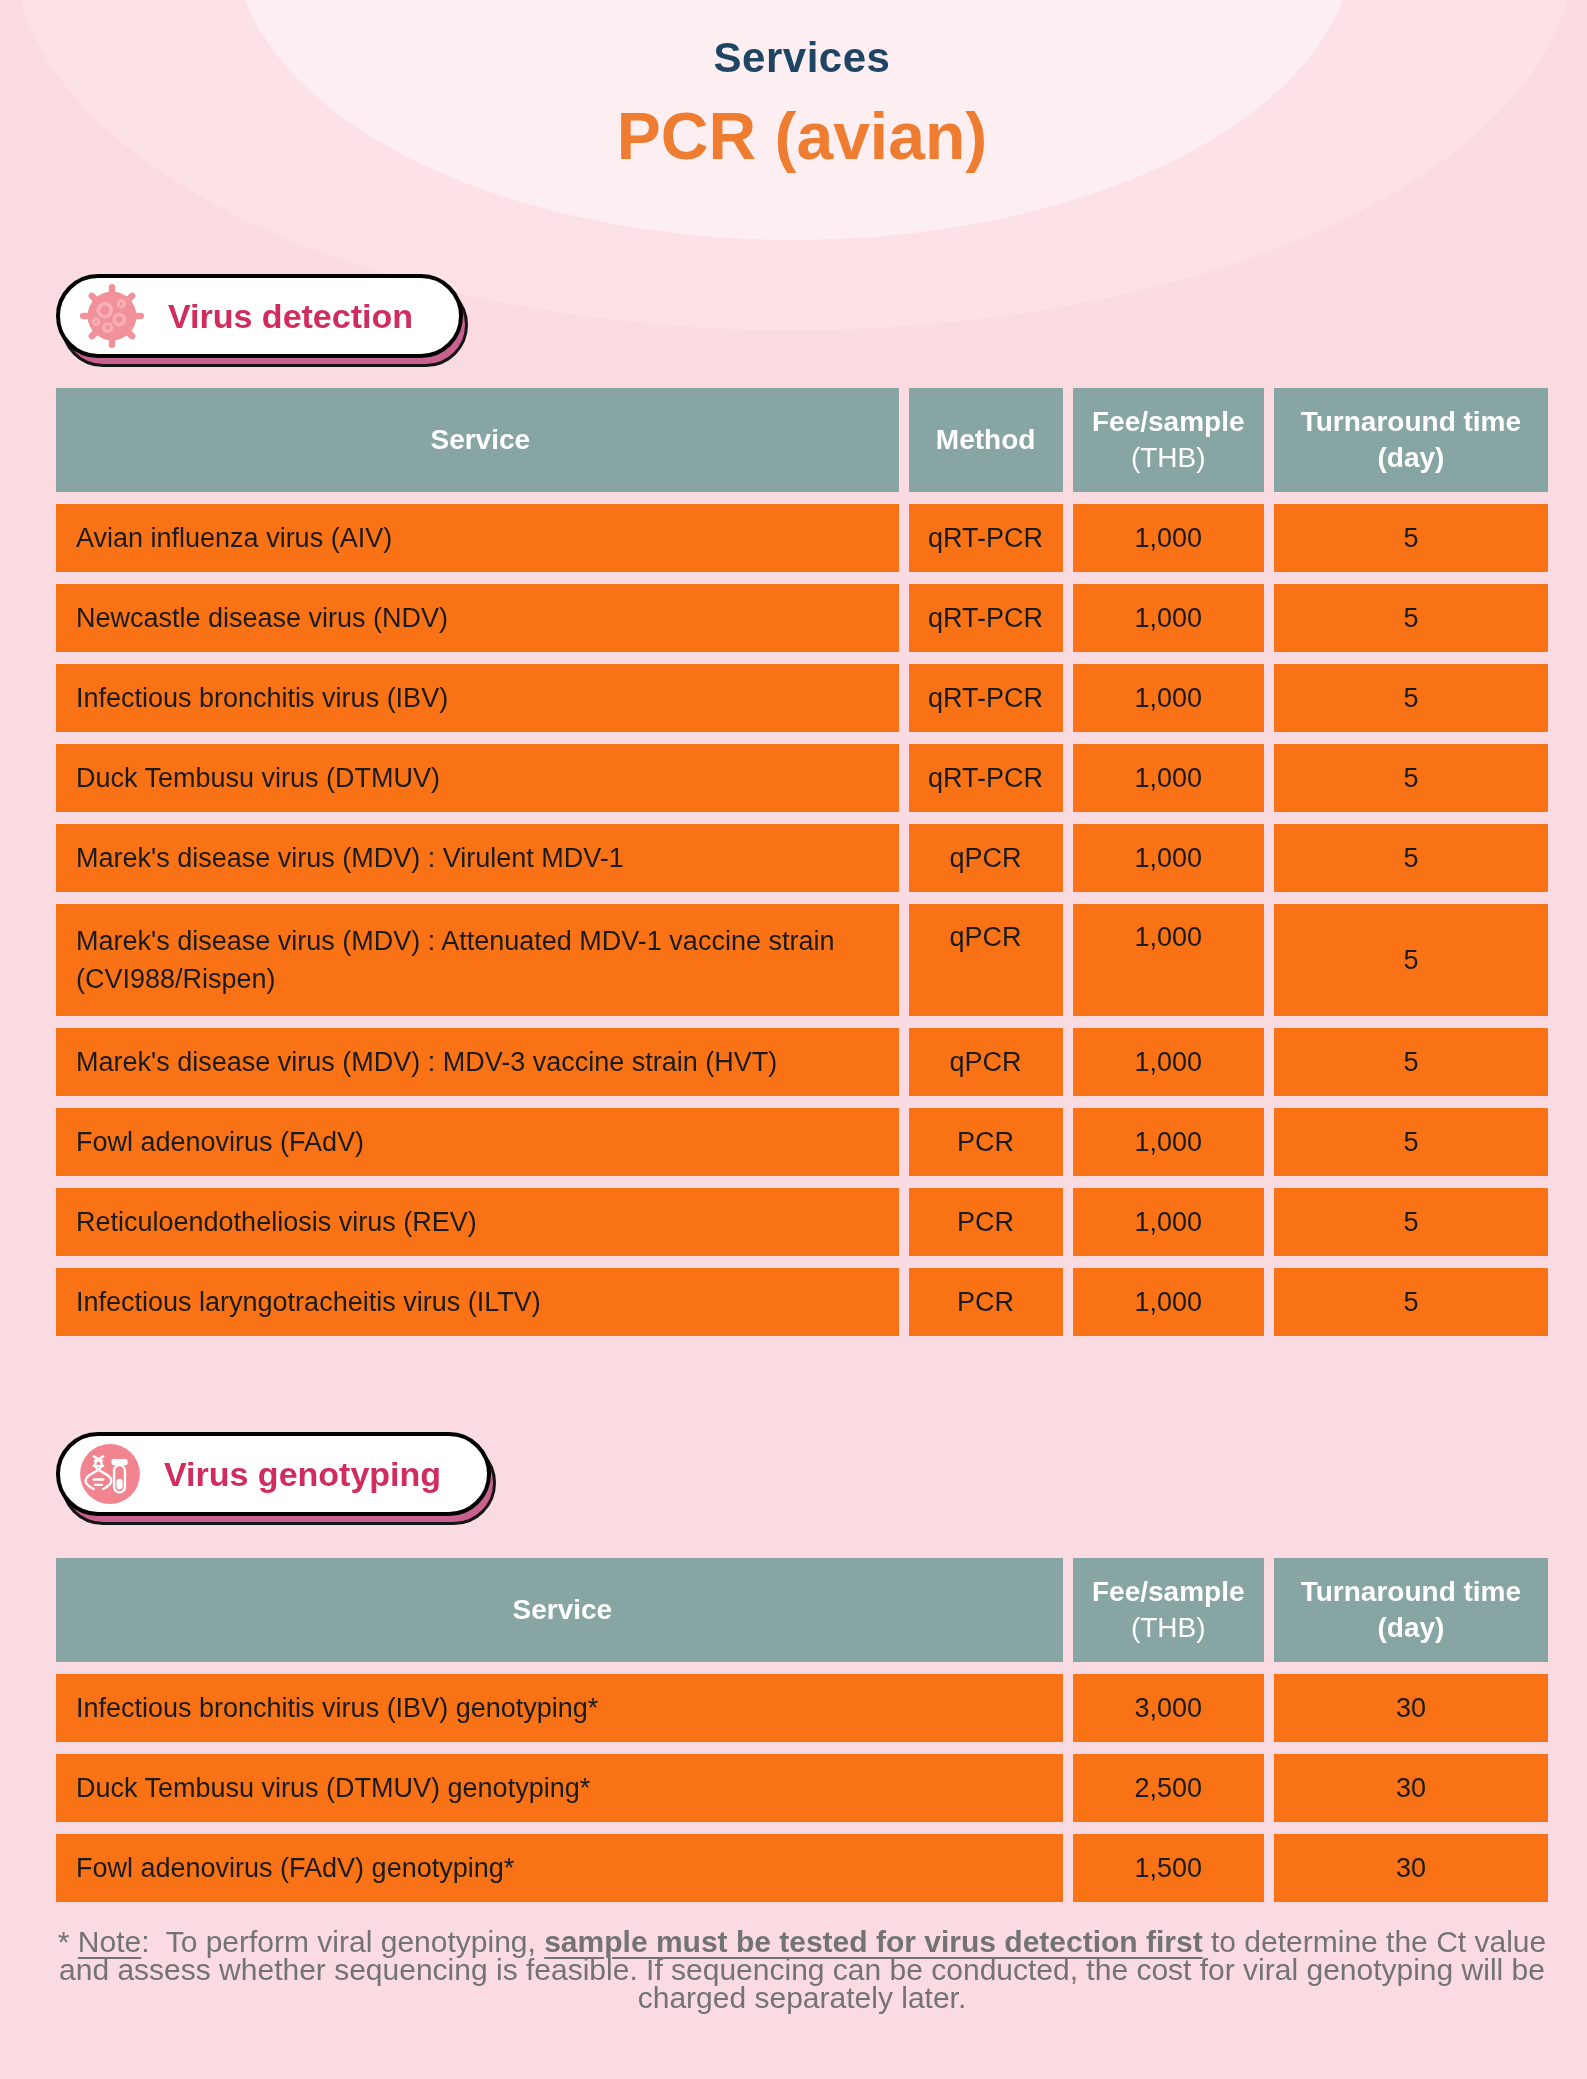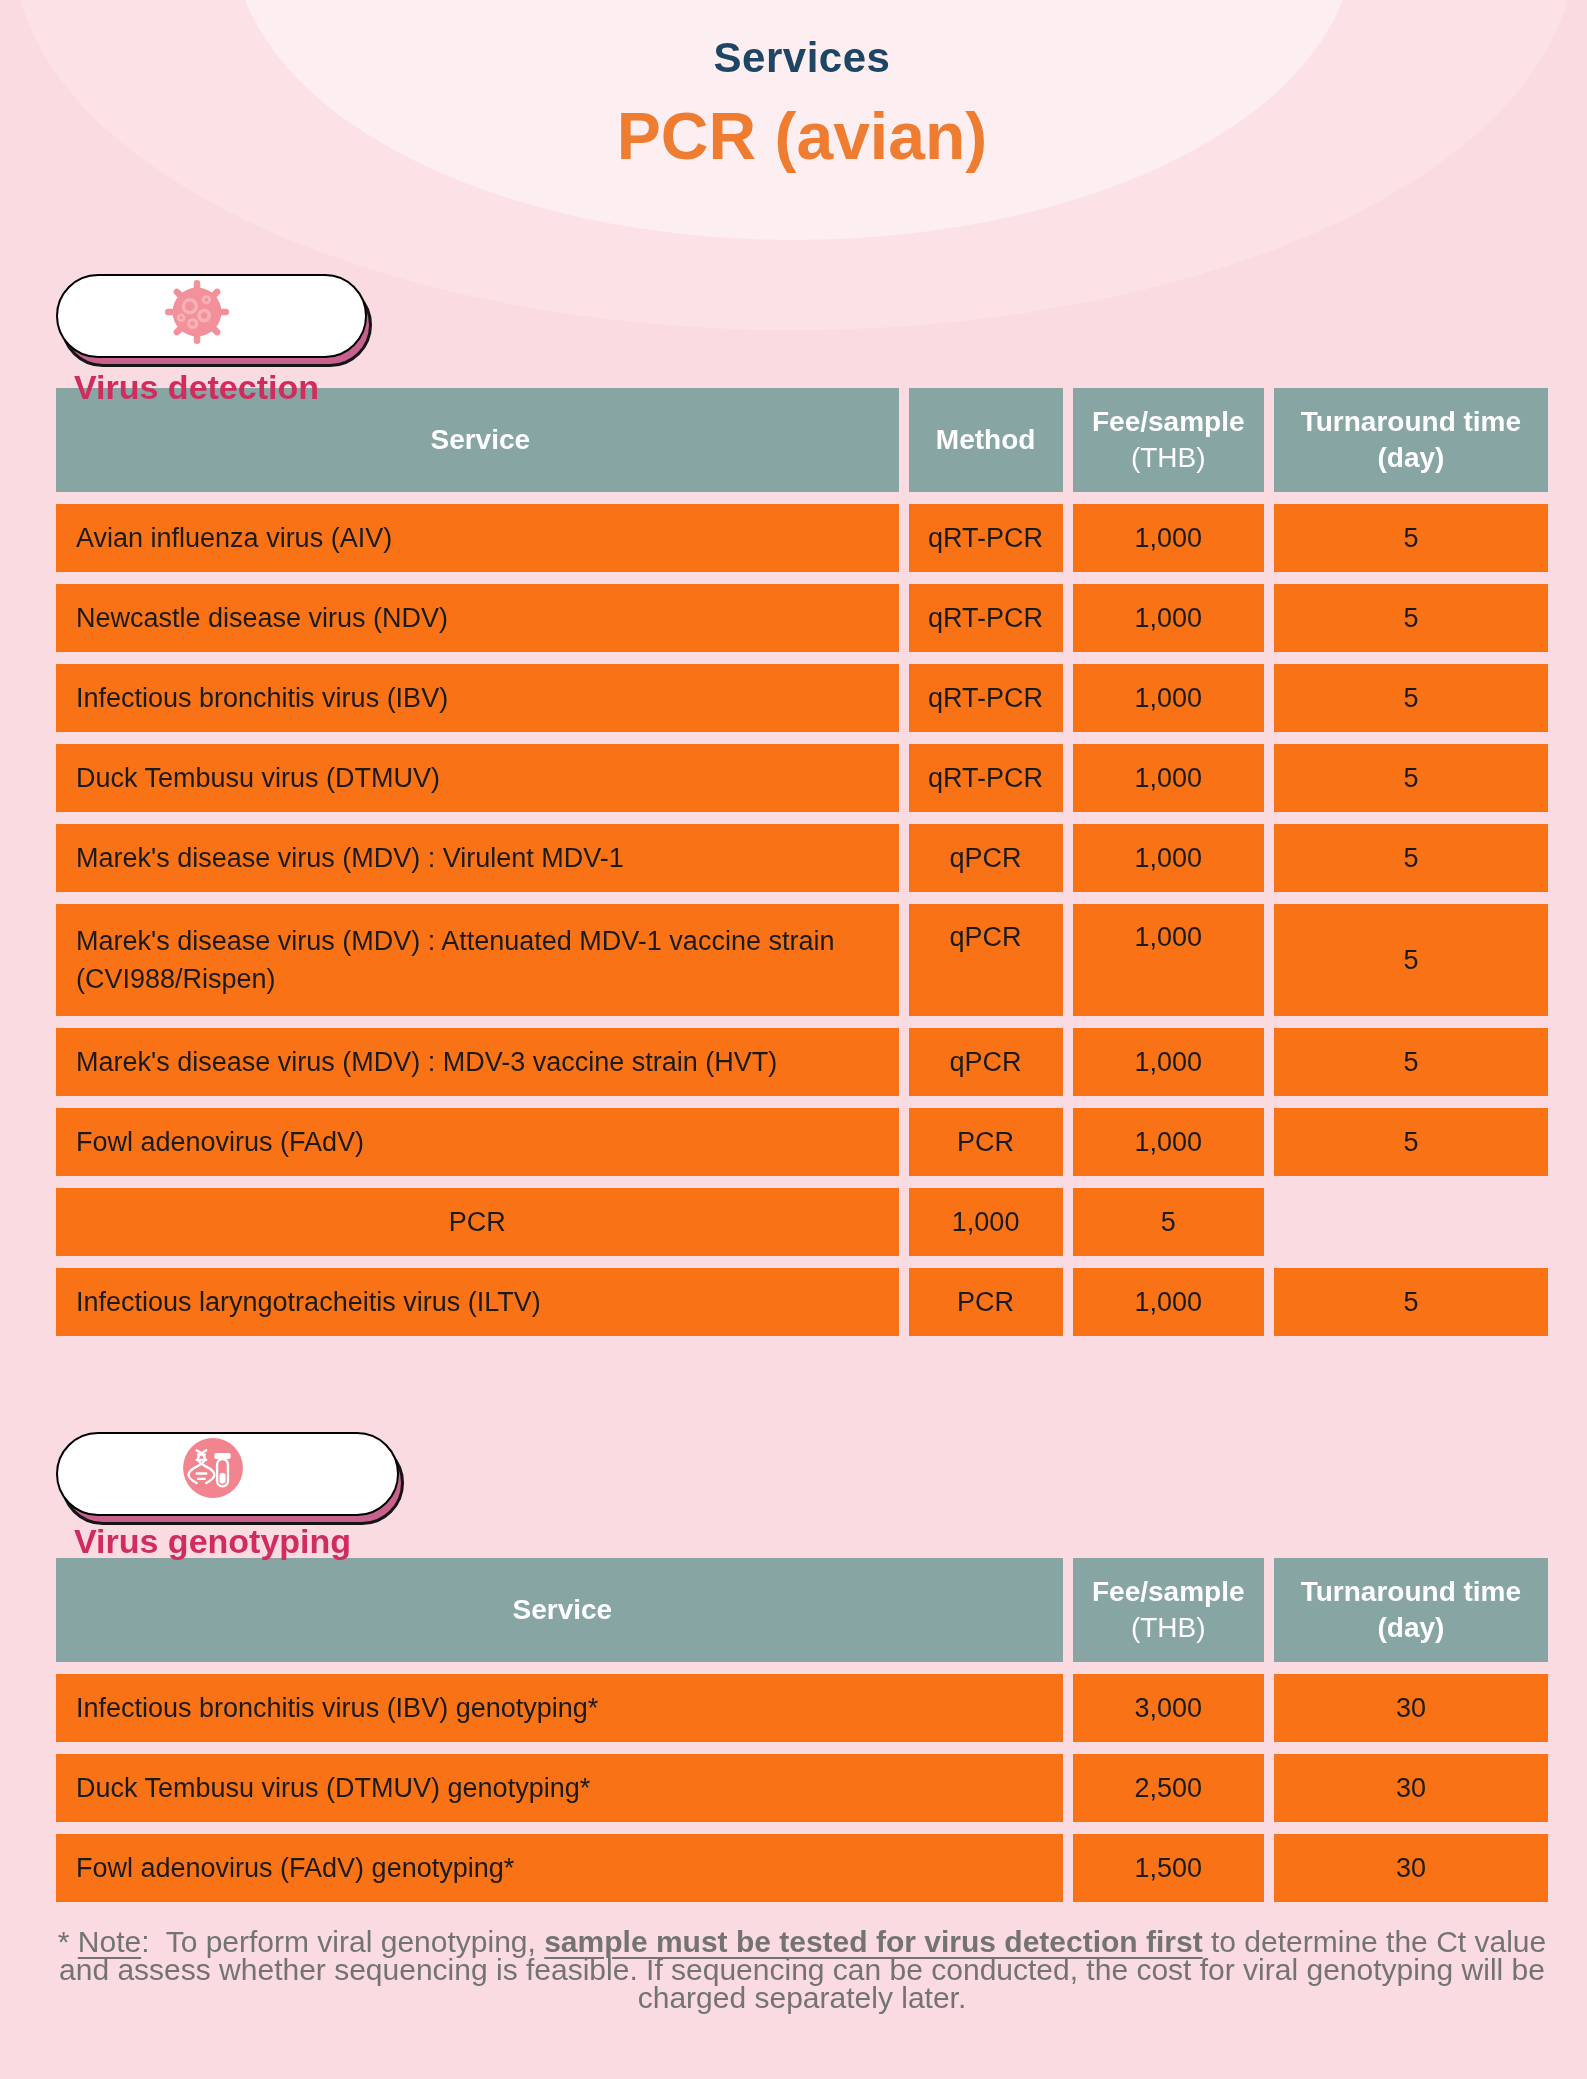--- a/index.html
+++ b/index.html
@@ -29,22 +29,22 @@
   .badge-2 { margin-top:96px; }
   .badge::after {
     content:""; position:absolute; inset:0;
     transform:translate(5px,9px);
     background:#c9618f; border:3px solid #151515; border-radius:999px;
     z-index:0;
   }
   .pill {
     position:relative; z-index:1;
     display:inline-flex; align-items:center; gap:20px;
-    background:#ffffff; border:2px solid #000000; border-radius:999px;
-    height:84px; padding:0 46px 0 16px;flex-direction:column;
+    background:#ffffff; border:4px solid #000000; border-radius:999px;
+    height:84px; padding:0 46px 0 16px;
   }
   .pill .blabel { font-size:34px; font-weight:bold; color:#d02c5e; }
 
   
   .table { margin-top:30px; display:flex; flex-direction:column; gap:12px; }
   .table-2 { margin-top:42px; }
   .trow { display:grid; column-gap:10px; }
   .t1 .trow { grid-template-columns:842fr 154fr 191fr 274fr; }
   .t2 .trow { grid-template-columns:1006fr 191fr 274fr; }
   .cell {
@@ -178,20 +178,21 @@
         <div class="cell c-fee">1,000</div>
         <div class="cell c-days">5</div>
       </div>
       <div class="trow">
         <div class="cell c-service">Fowl adenovirus (FAdV)</div>
         <div class="cell c-method">PCR</div>
         <div class="cell c-fee">1,000</div>
         <div class="cell c-days">5</div>
       </div>
       <div class="trow">
+        <div class="cell c-service">Reticuloendotheliosis virus (REV)</div>
         <div class="cell c-method">PCR</div>
         <div class="cell c-fee">1,000</div>
         <div class="cell c-days">5</div>
       </div>
       <div class="trow">
         <div class="cell c-service">Infectious laryngotracheitis virus (ILTV)</div>
         <div class="cell c-method">PCR</div>
         <div class="cell c-fee">1,000</div>
         <div class="cell c-days">5</div>
       </div>

